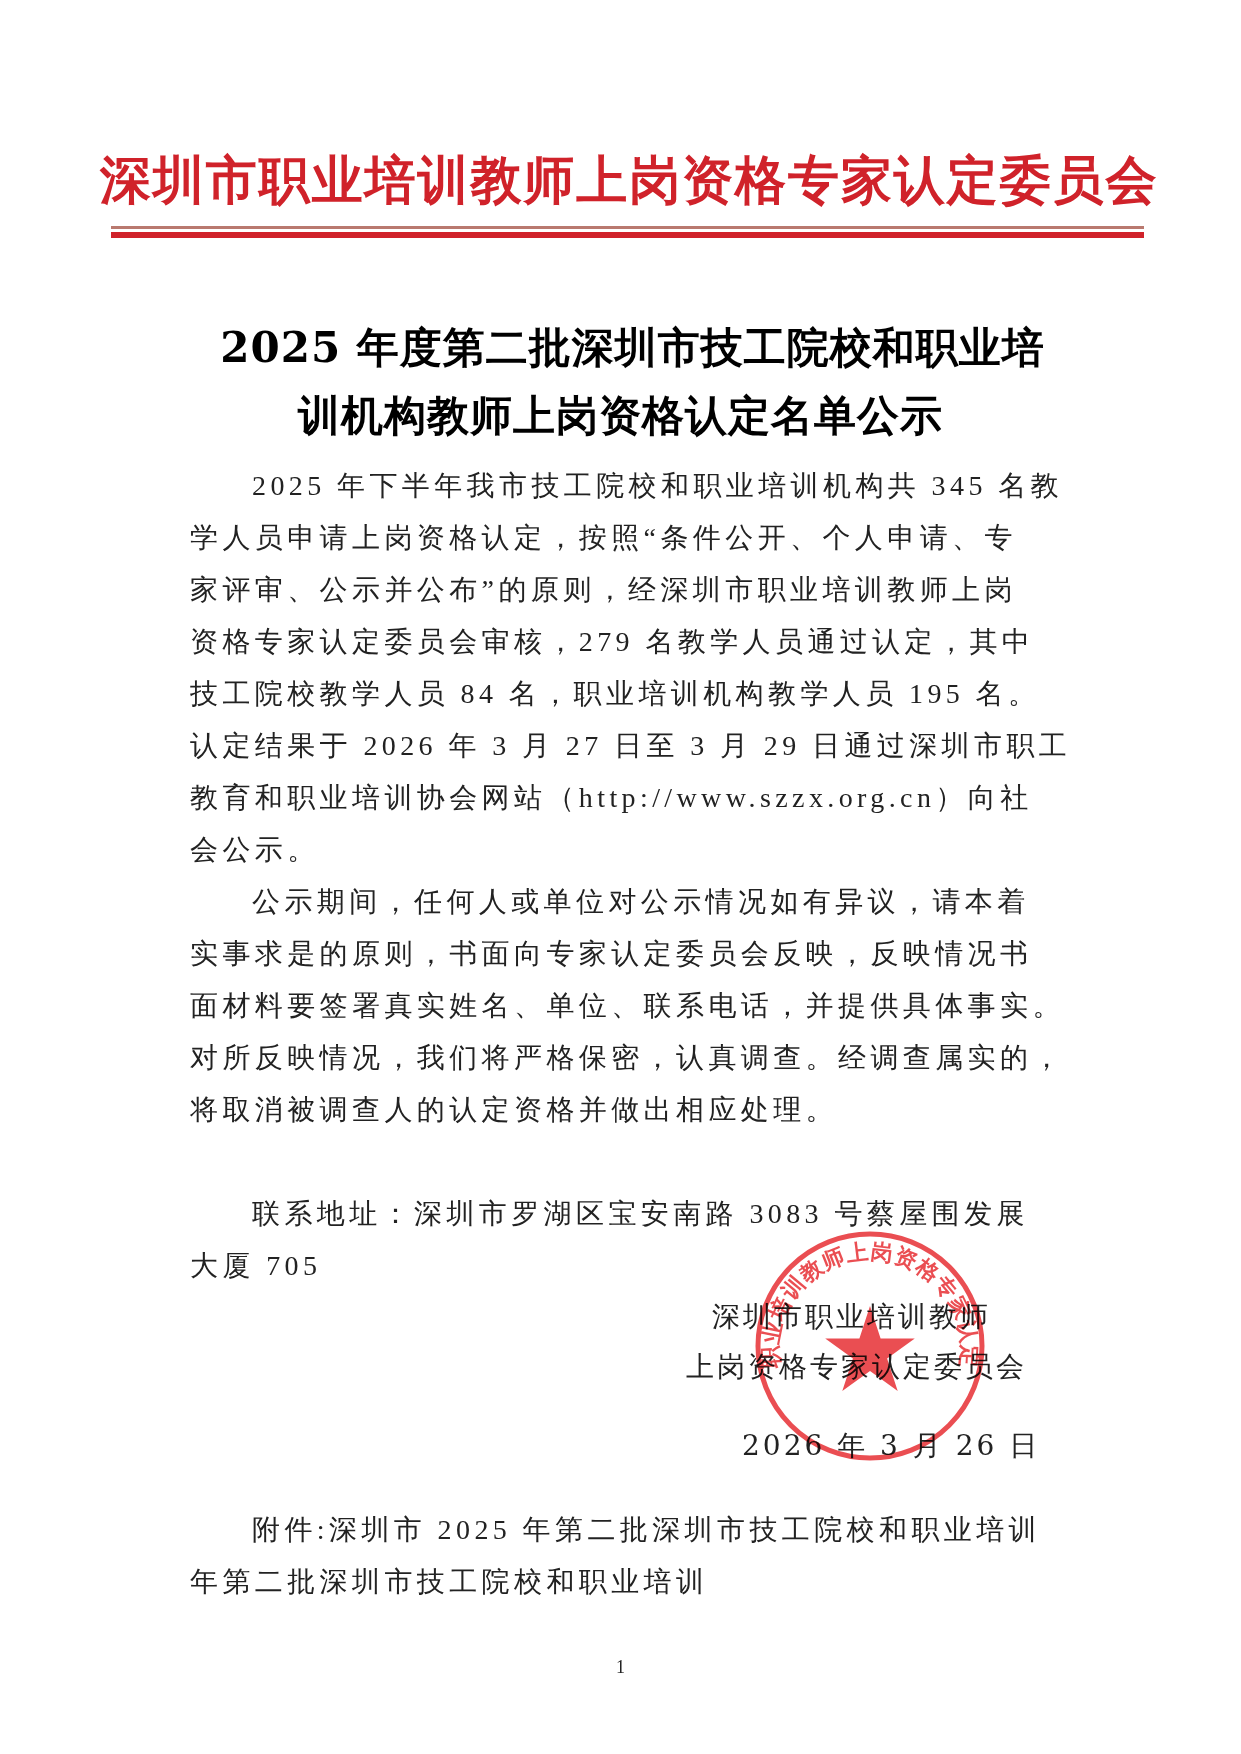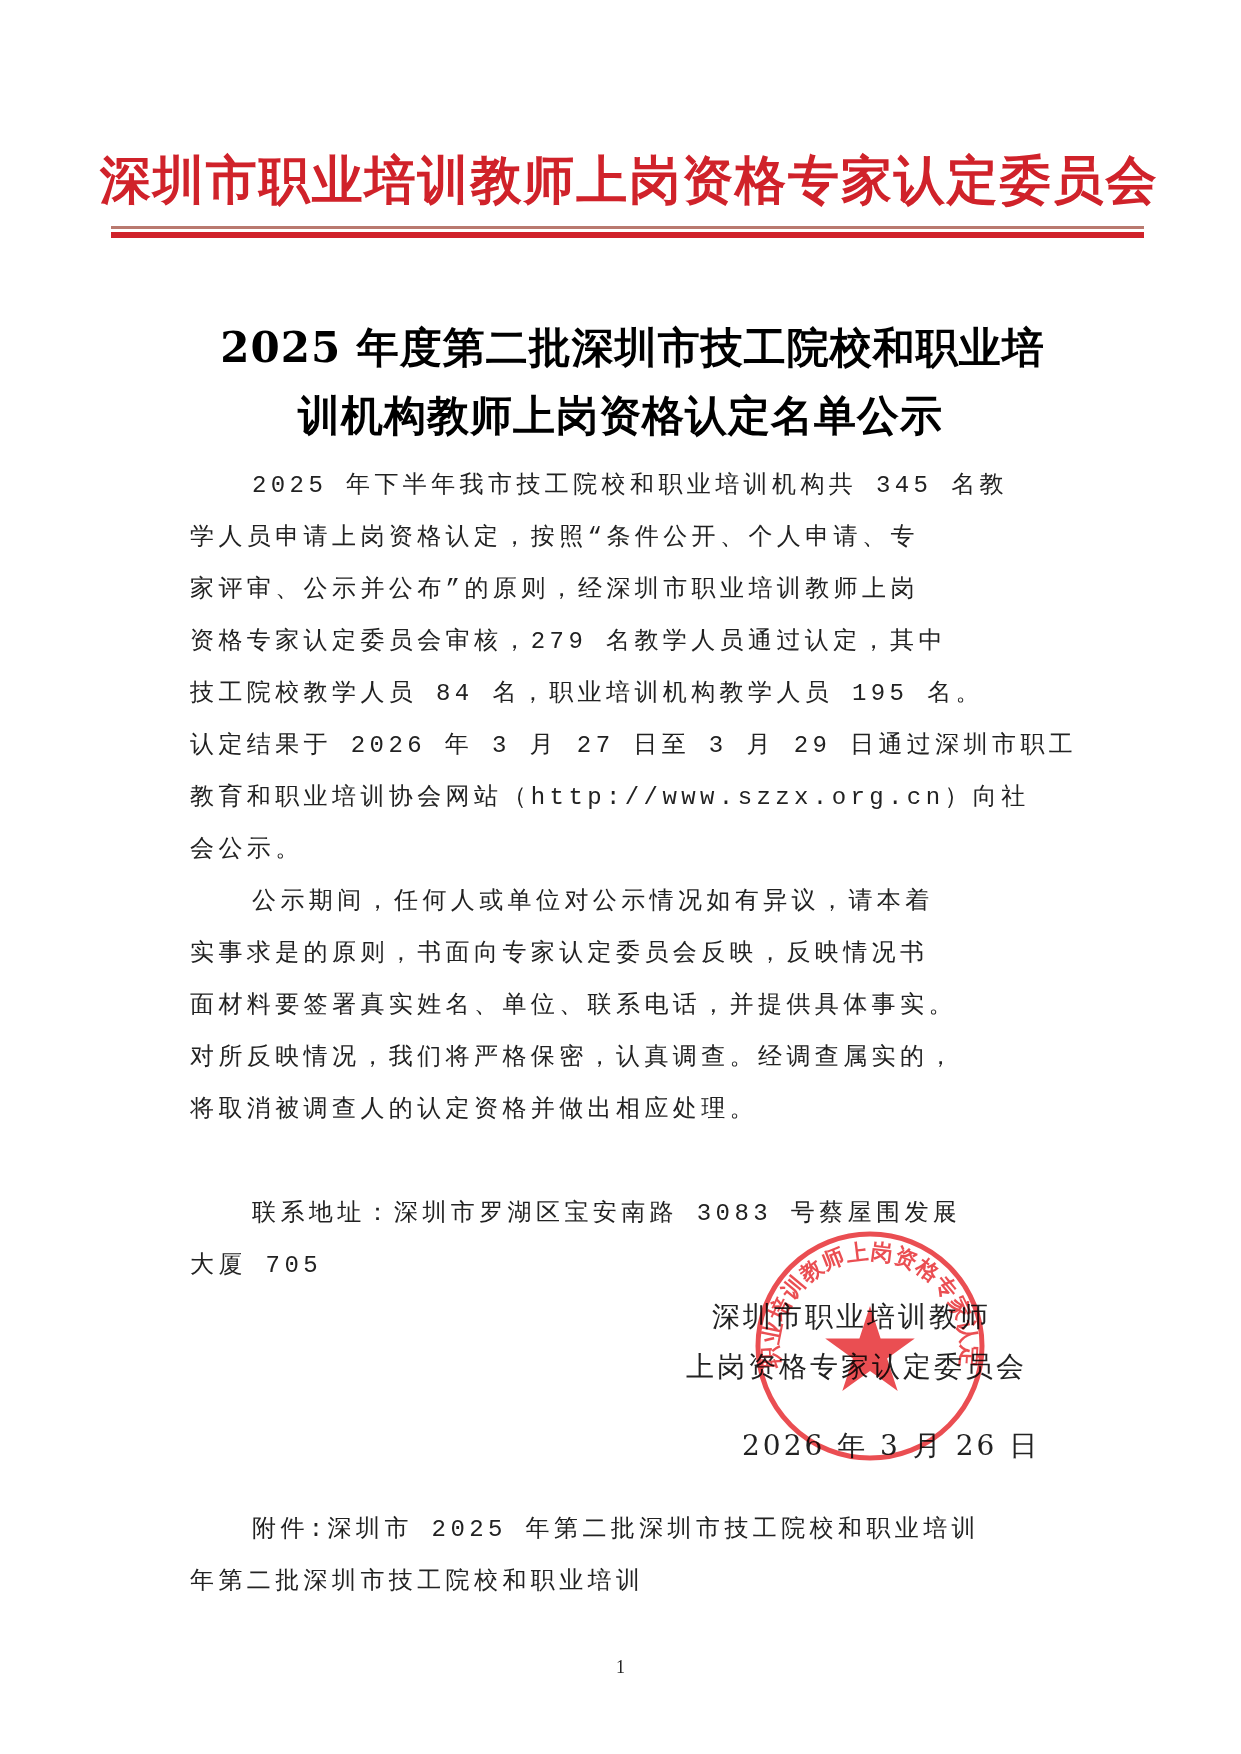--- a/index.html
+++ b/index.html
@@ -20,21 +20,21 @@
   .doc-title {
     position: absolute; left: 0; width: 1241px; text-align: center;
     font-family: "DejaVu Serif", "Liberation Serif", serif; font-weight: bold;
     font-size: 42px; color: #000; white-space: nowrap; letter-spacing: 1px;
   }
   .doc-title.l1 { top: 318px; height: 60px; line-height: 60px; margin-left: 12px; }
   .doc-title.l2 { top: 386px; height: 60px; line-height: 60px; }
 
   .line {
     position: absolute; left: 190px; width: 866px; height: 52px; line-height: 52px;
-    font-family: Liberation Mono, monospace; font-size: 24px; color: #222;
+    font-family: Liberation Serif, serif; font-size: 28px; color: #222;
     white-space: nowrap; letter-spacing: 4.4px; overflow: visible;
   }
   .line.indent { left: 252px; width: 804px; }
 
   .sig {
     position: absolute; height: 50px; line-height: 50px; white-space: nowrap;
     font-family: "DejaVu Serif", "Liberation Serif", serif; font-size: 28px; color: #222;
     letter-spacing: 3px; z-index: 1;
   }
 

